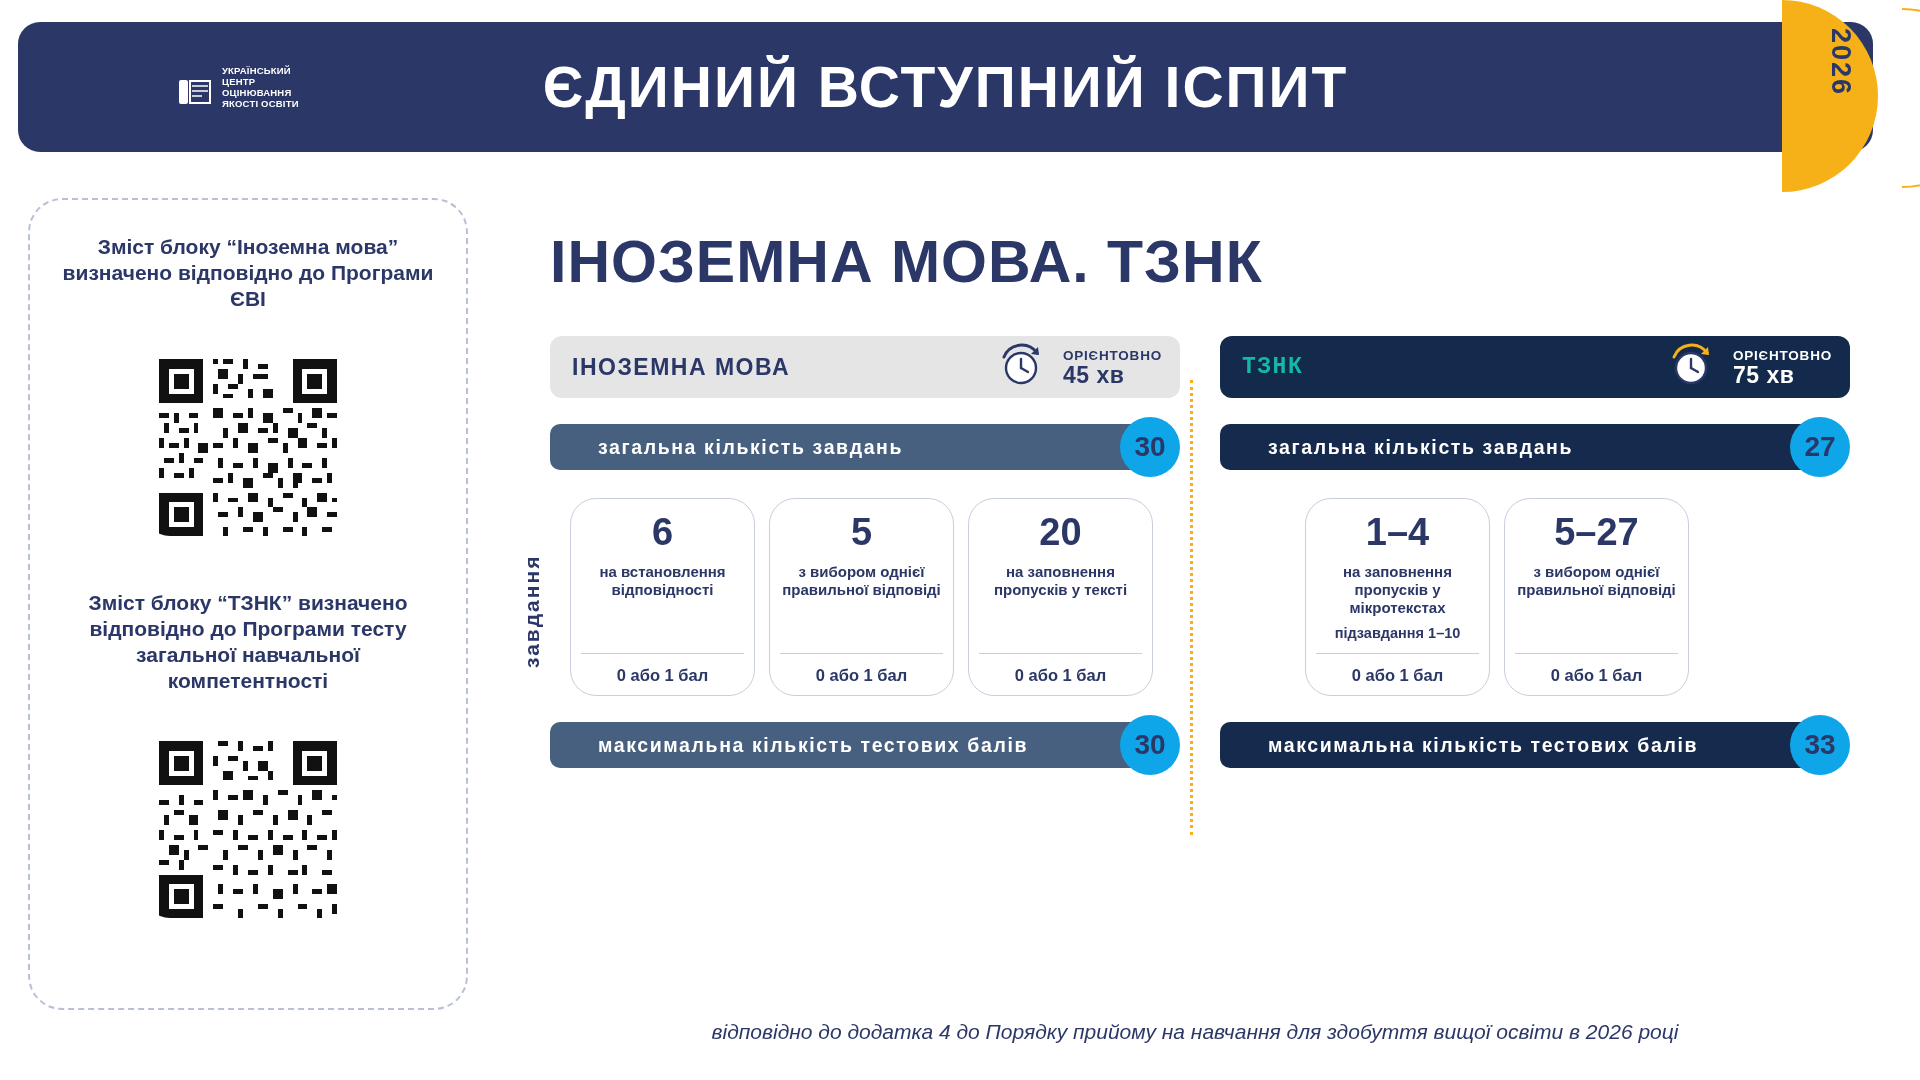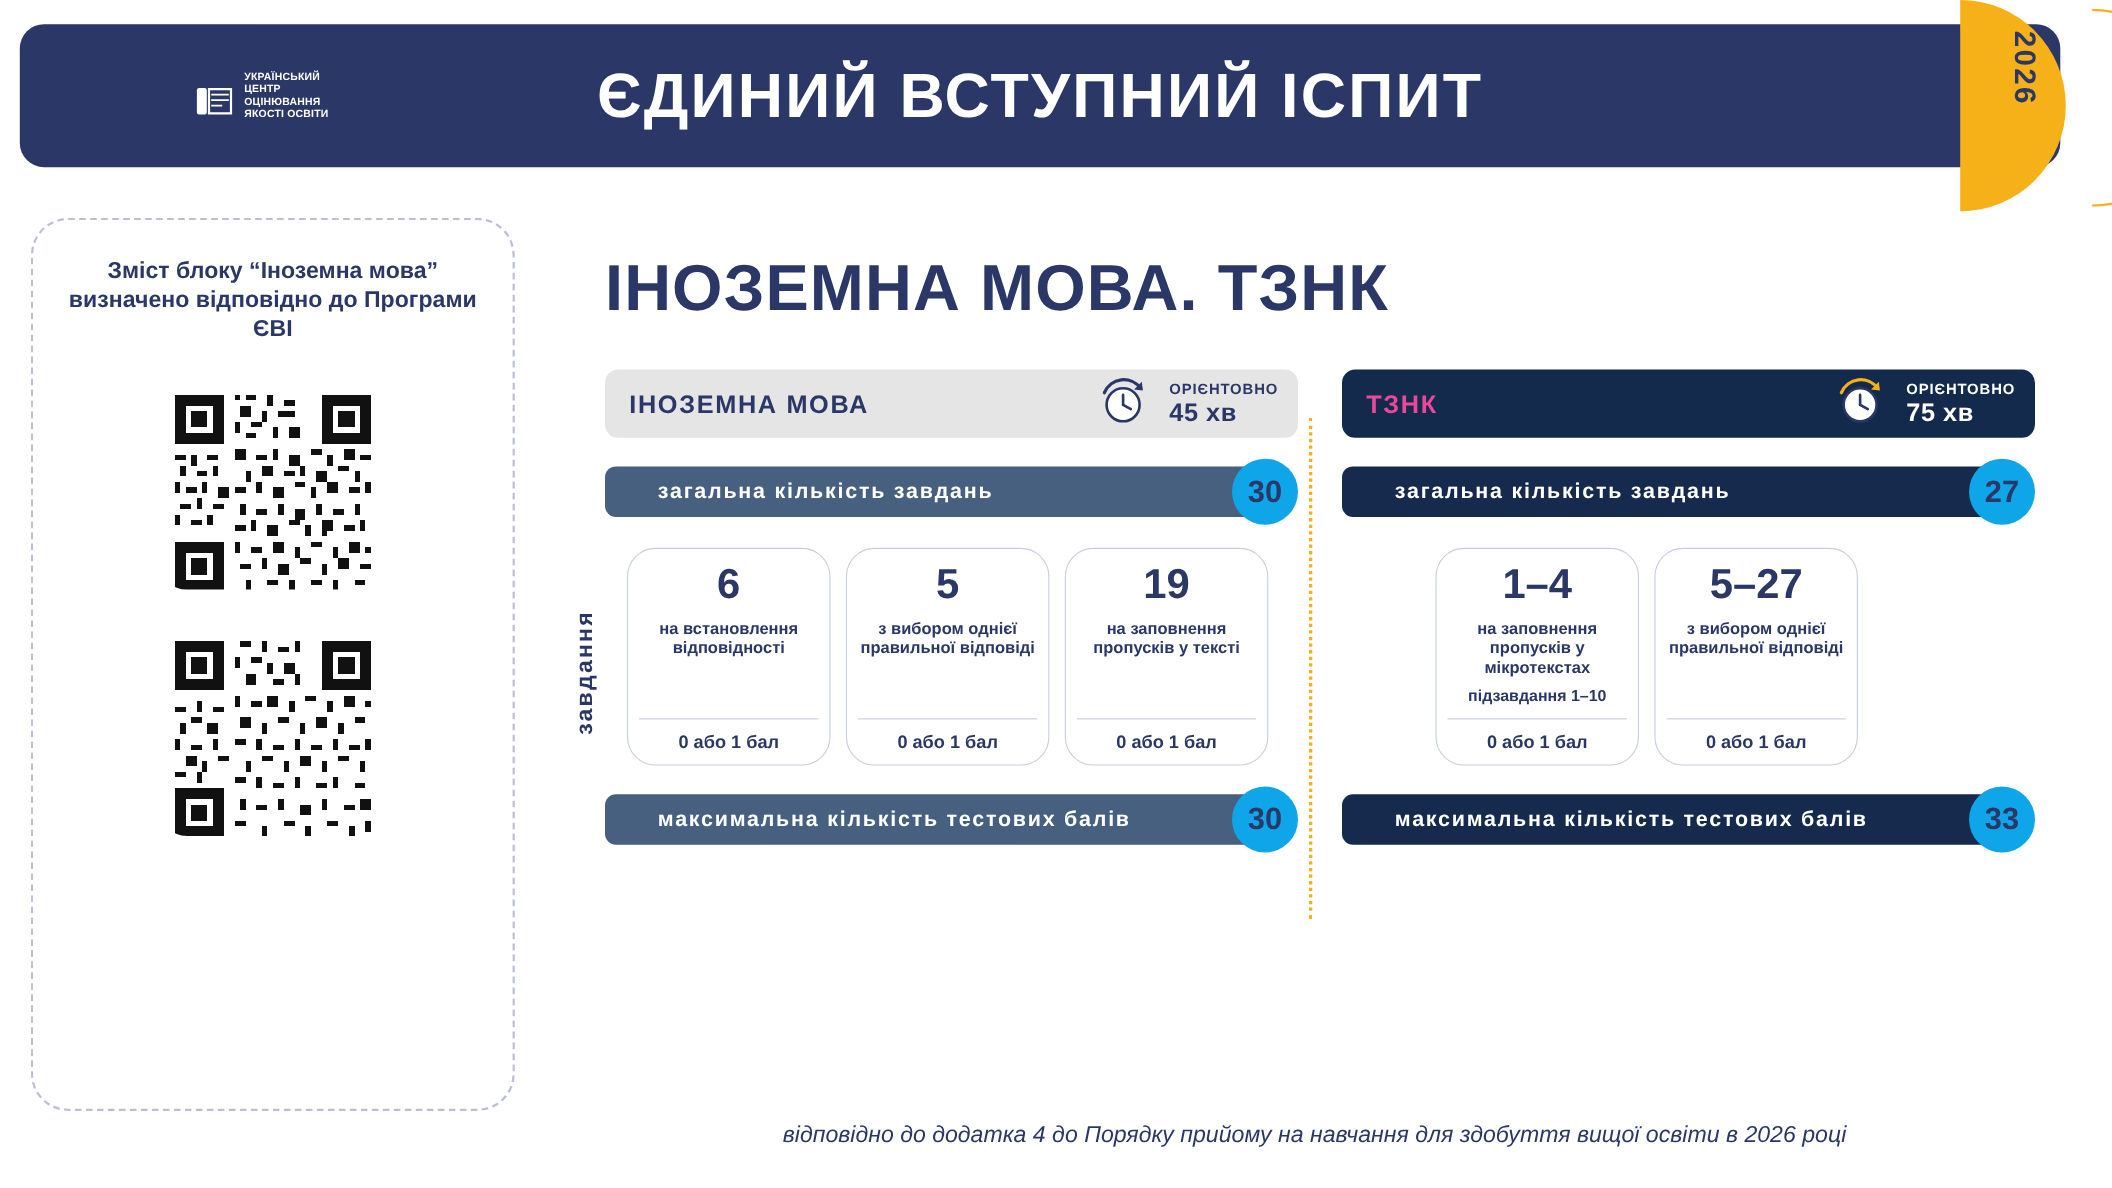--- a/index.html
+++ b/index.html
@@ -173,21 +173,21 @@
     box-sizing: border-box;
   }
   .pill-head.amber { background: #e5e5e5; }
   .pill-head.navy  { background: #132a4c; }
   .pill-head .label {
     font-size: 23px;
     font-weight: bold;
     letter-spacing: 1.5px;
   }
   .pill-head.amber .label { color: #2b3767; }
-  .pill-head.navy  .label { color: #ec4899; }
+  .pill-head.navy  .label { color: #14b8a6; font-family: Liberation Mono, monospace; }
   .time-group {
     position: absolute;
     right: 18px; top: 50%;
     transform: translateY(-50%);
     display: flex;
     align-items: center;
     gap: 16px;
   }
   .clock-icon { width: 52px; height: 52px; display:block; }
   .time-text { line-height: 1.05; }
@@ -461,20 +461,21 @@
           <rect x="20" y="37" width="2" height="1"></rect>
         <rect x="24" y="37" width="1" height="2"></rect>
           <rect x="28" y="37" width="2" height="1"></rect>
           <rect x="32" y="37" width="1" height="2"></rect>
         <rect x="36" y="37" width="2" height="1"></rect>
           <rect x="30" y="28" width="1" height="1"></rect>
       </g>
     </svg>
   </span>
 
+  <p class="left-note left-note-2">Зміст блоку “ТЗНК” визначено відповідно до Програми тесту загальної навчальної компетентності</p>
 
   <span class="qr-box">
     <svg class="qr-box" viewBox="0 0 42 42" xmlns="http://www.w3.org/2000/svg" shape-rendering="crispEdges">
       <rect width="42" height="42" fill="#ffffff"></rect>
       <g fill="#111111">
         <rect x="3" y="3" width="9" height="9"></rect>
           <rect x="5" y="5" width="5" height="5" fill="#ffffff"></rect>
           <rect x="6" y="6" width="3" height="3"></rect>
         <rect x="30" y="3" width="9" height="9"></rect>
           <rect x="32" y="5" width="5" height="5" fill="#ffffff"></rect>
@@ -604,21 +605,21 @@
             <div class="num">6</div>
             <div class="desc">на встановлення відповідності</div>
             <div class="score">0 або 1 бал</div>
           </div>
           <div class="card">
             <div class="num">5</div>
             <div class="desc">з вибором однієї правильної відповіді</div>
             <div class="score">0 або 1 бал</div>
           </div>
           <div class="card">
-            <div class="num">19</div>
+            <div class="num">20</div>
             <div class="desc">на заповнення пропусків у тексті</div>
             <div class="score">0 або 1 бал</div>
           </div>
         </div>
       </div>
 
       <div class="count-bar slate" style="margin-top:26px;">
         <div class="bar">максимальна кількість тестових балів</div>
         <div class="circle">30</div>
       </div>

